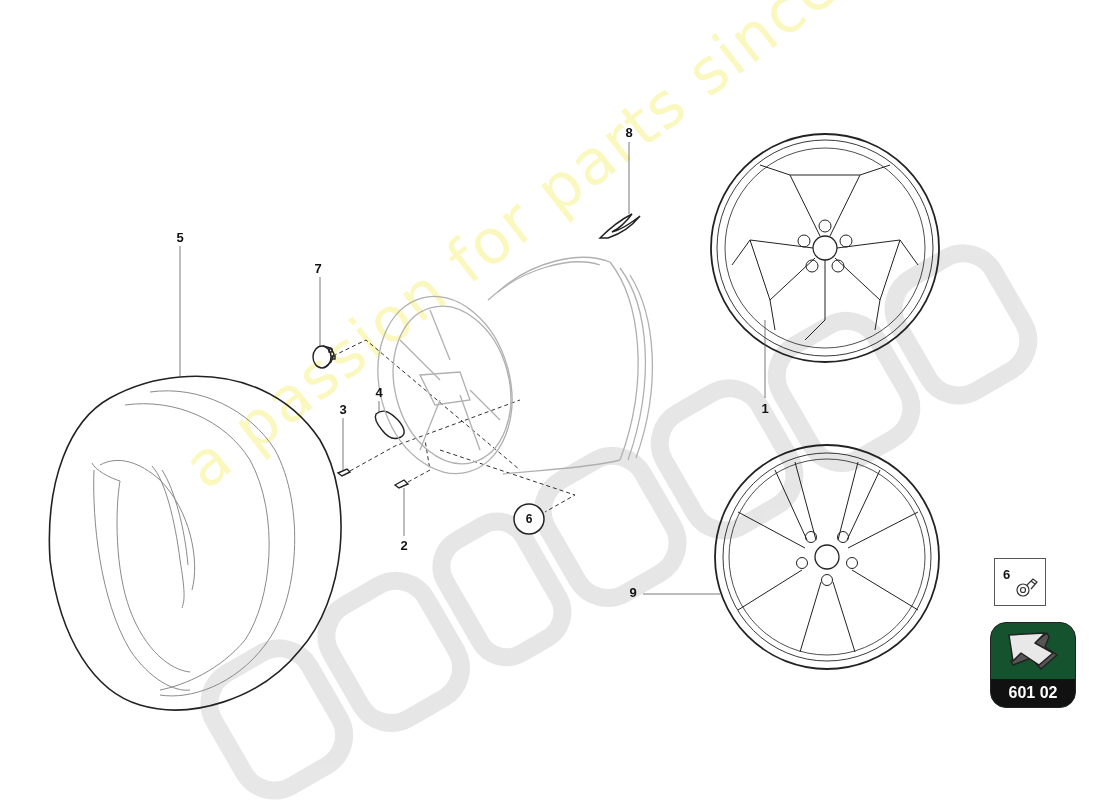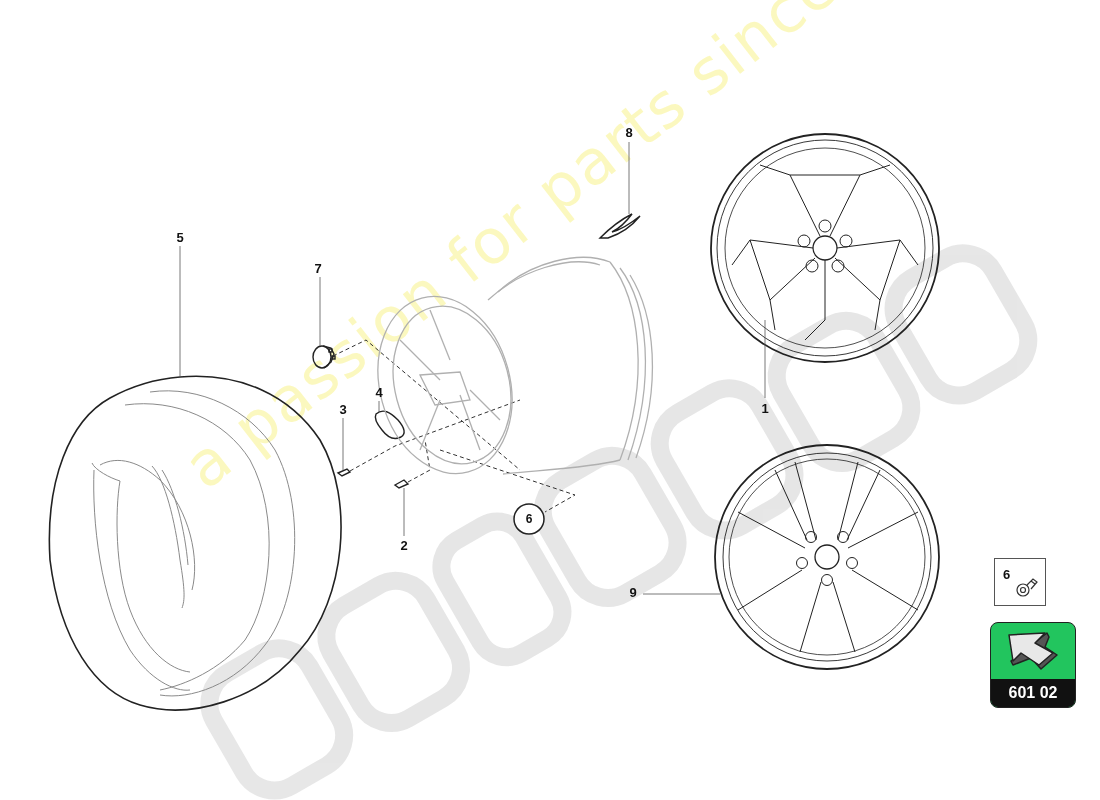--- a/index.html
+++ b/index.html
@@ -5,21 +5,21 @@
     html, body { margin: 0; padding: 0; background: #ffffff; }
     body { width: 1100px; height: 800px; position: relative; overflow: hidden;
            font-family: "Liberation Sans", sans-serif; }
     #stage { position: absolute; left: 0; top: 0; width: 1100px; height: 800px; }
     svg { position: absolute; left: 0; top: 0; }
     .callout { position: absolute; font-weight: bold; font-size: 13px; color: #111;
                font-family: "Liberation Sans", sans-serif; transform: translate(-50%, -50%); }
     .inset-box { position: absolute; border: 1px solid #555; background: #fff; }
     .inset-num { position: absolute; font-weight: bold; font-size: 13px; color: #111; }
     .ref-box { position: absolute; left: 990px; top: 622px; width: 84px; height: 84px;
-               border: 1.5px solid #222; border-radius: 8px; overflow: hidden; background: #22c55e; }
+               border: 1.5px solid #222; border-radius: 16px; overflow: hidden; background: #14532d; }
     .ref-label { position: absolute; left: 0; right: 0; bottom: 0; height: 28px; background: #111;
                  color: #fff; font-weight: bold; font-size: 16px; text-align: center; line-height: 28px;
                  font-family: "Liberation Sans", sans-serif; }
     .watermark-text { position: absolute; left: 215px; top: 430px; font-size: 62px; color: #fbf7b4;
                       opacity: 0.85; transform: rotate(-38deg); transform-origin: left bottom;
                       white-space: nowrap; font-family: "DejaVu Sans", sans-serif; letter-spacing: 2px; }
   </style>
 </head>
 <body>
 

